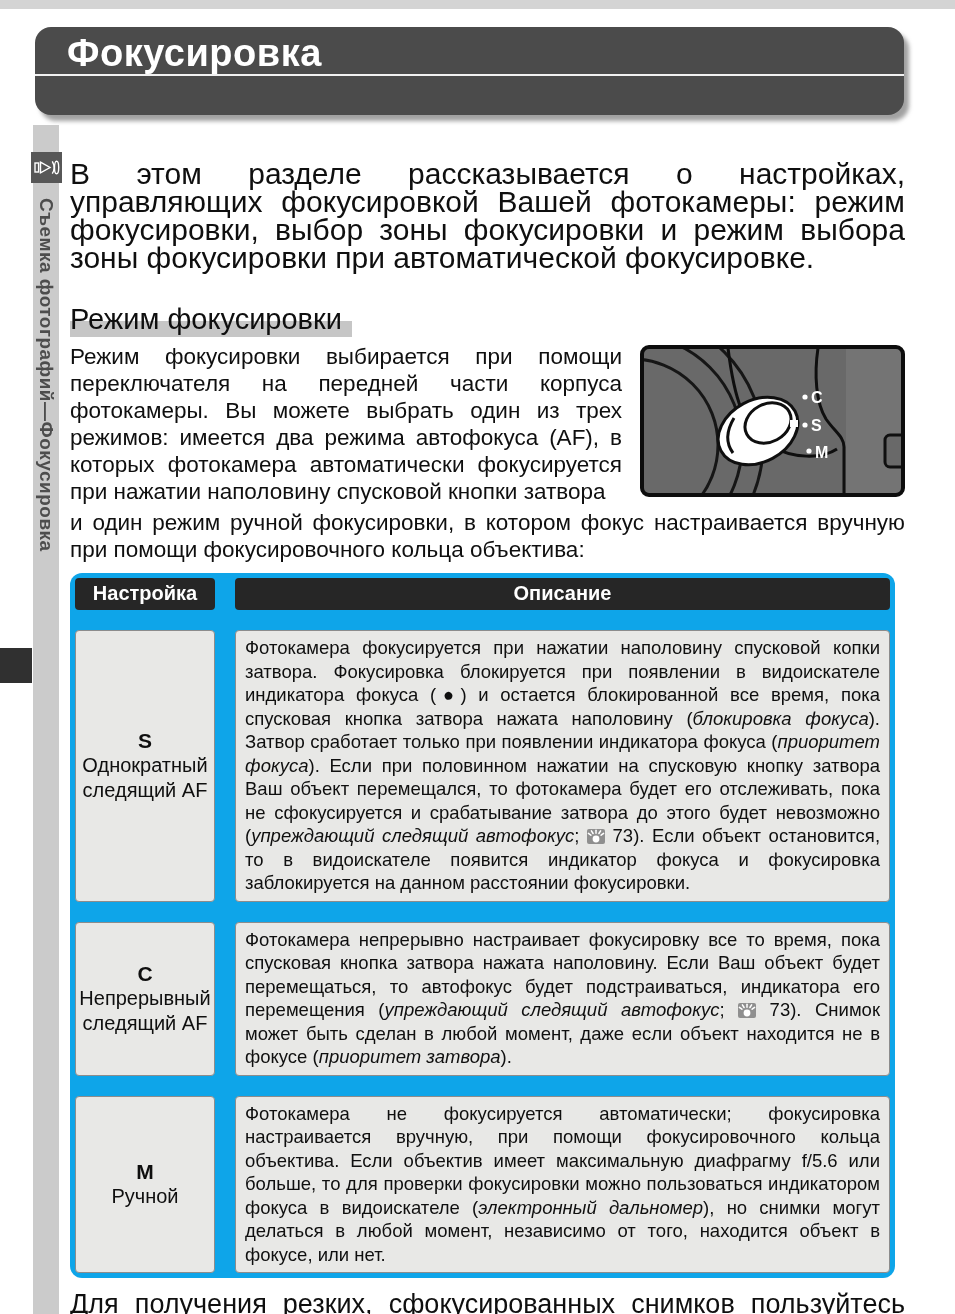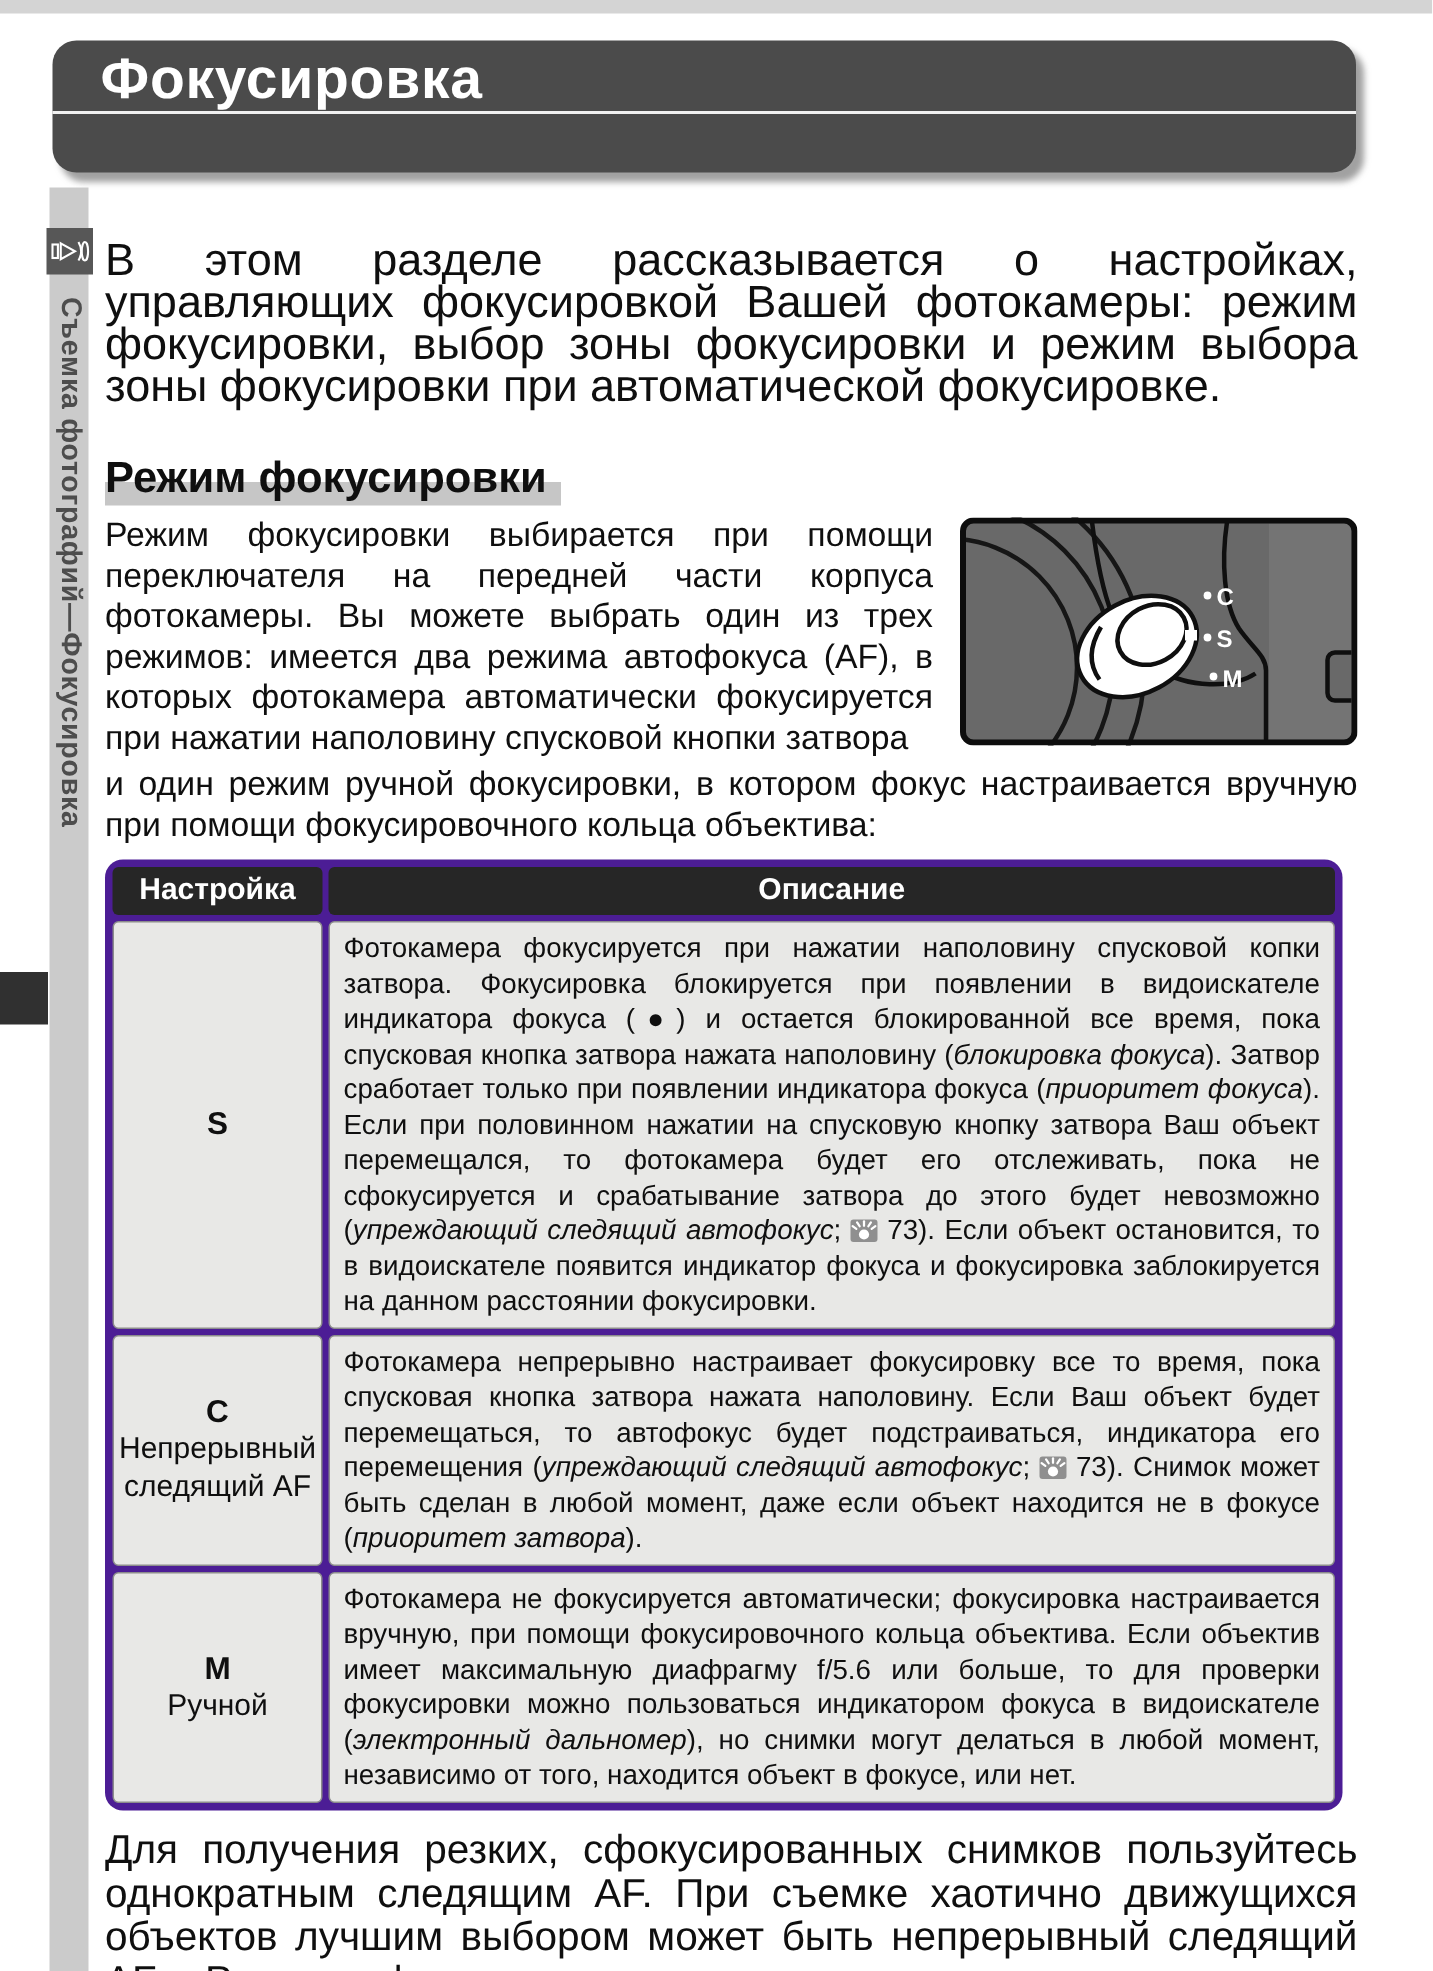--- a/index.html
+++ b/index.html
@@ -31,34 +31,34 @@
   }
   .sidebar-label{
     position:absolute;left:32px;top:198px;width:28px;height:520px;
     writing-mode:vertical-rl;font-size:19px;font-weight:bold;color:#4d4d4d;
     letter-spacing:.5px;line-height:27px;white-space:nowrap;
   }
   .left-tab{position:absolute;left:0;top:648px;width:32px;height:35px;background:#303030;}
   
   .content{position:absolute;left:70px;top:130px;width:835px;}
   .intro{font-size:30px;line-height:28px;text-align:justify;}
-  .section-heading{margin:14px 0 0 0;font-size:29px;line-height:35px;font-weight:bold;}
+  .section-heading{margin:14px 0 0 0;font-size:29px;line-height:35px;font-weight:normal;}
   .section-heading .hl{
     background:linear-gradient(to bottom,transparent 54%,#c6c6c6 54%);
     padding-right:10px;padding-bottom:2px;
   }
   .mode-block{margin-top:6px;}
   .camera-fig{float:right;width:265px;height:152px;margin:2px 0 6px 18px;}
   .mode-p1,.mode-p2{font-size:22.5px;line-height:27px;text-align:justify;margin:0;}
   .mode-p2{margin-top:4px;}
   
   .af-table{
     clear:both;box-sizing:border-box;margin-top:10px;width:825px;
-    background:#4c1d95;border-radius:12px;padding:5px;
-    display:grid;grid-template-columns:140px 1fr;gap:4px;
+    background:#0ea5e9;border-radius:12px;padding:5px;
+    display:grid;grid-template-columns:140px 1fr;gap:20px;
   }
   .th{
     background:#262626;color:#fff;font-weight:bold;font-size:20px;text-align:center;
     padding:4px 0 5px 0;border-radius:4px;
   }
   .cell{background:#e8e8e6;border:1px solid #8c8c8c;border-radius:4px;box-sizing:border-box;}
   .cell-setting{
     display:flex;flex-direction:column;justify-content:center;align-items:center;
     text-align:center;font-size:20px;line-height:25px;padding:4px 2px;
   }
@@ -135,20 +135,21 @@
       <p class="mode-p1">Режим фокусировки выбирается при помощи переключателя на передней части корпуса фотокамеры. Вы можете выбрать один из трех режимов: имеется два режима автофокуса (AF), в которых фотокамера автоматически фокусируется при нажатии наполовину спусковой кнопки затвора</p>
       <p class="mode-p2">и один режим ручной фокусировки, в котором фокус настраивается вручную при помощи фокусировочного кольца объектива:</p>
     </div>
 
     <div class="af-table">
       <div class="th">Настройка</div>
       <div class="th">Описание</div>
 
       <div class="cell cell-setting">
         <span class="code">S</span>
+        <span class="name">Однократный следящий AF</span>
       </div>
       <div class="cell cell-desc"><span>Фотокамера фокусируется при нажатии наполовину спусковой копки затвора. Фокусировка блокируется при появлении в видоискателе индикатора фокуса (●) и остается блокированной все время, пока спусковая кнопка затвора нажата наполовину (</span><em>блокировка фокуса</em><span>). Затвор сработает только при появлении индикатора фокуса (</span><em>приоритет фокуса</em><span>). Если при половинном нажатии на спусковую кнопку затвора Ваш объект перемещался, то фотокамера будет его отслеживать, пока не сфокусируется и срабатывание затвора до этого будет невозможно (</span><em>упреждающий следящий автофокус</em><span>; </span>
   <span class="ref-icon"><svg viewBox="0 0 18 15" xmlns="http://www.w3.org/2000/svg">
               <g stroke="#ffffff" stroke-width="1.5" fill="none" stroke-linecap="round">
                 <path d="M9 1.2v3"></path>
                 <path d="M4.4 1.9l1.7 2.6"></path>
                 <path d="M13.6 1.9l-1.7 2.6"></path>
                 <path d="M1.4 4.4l2.5 1.8"></path>
                 <path d="M16.6 4.4l-2.5 1.8"></path>
               </g>

